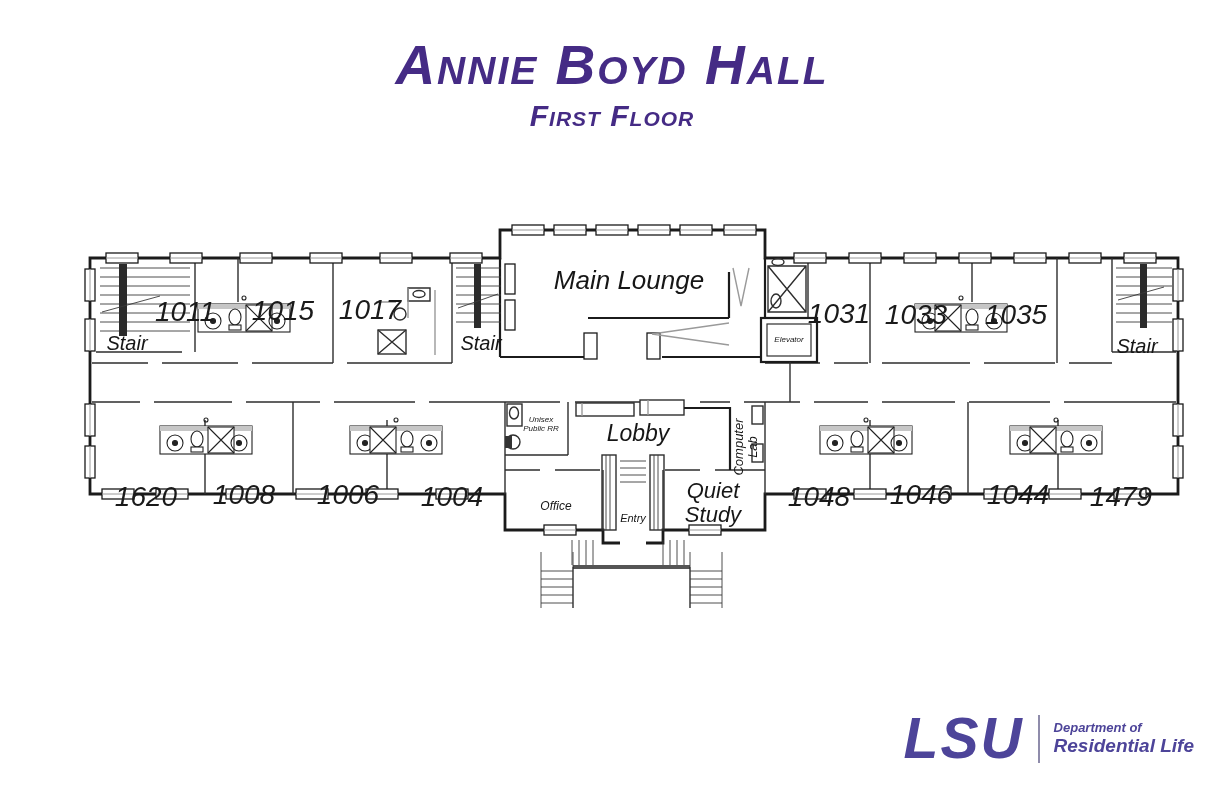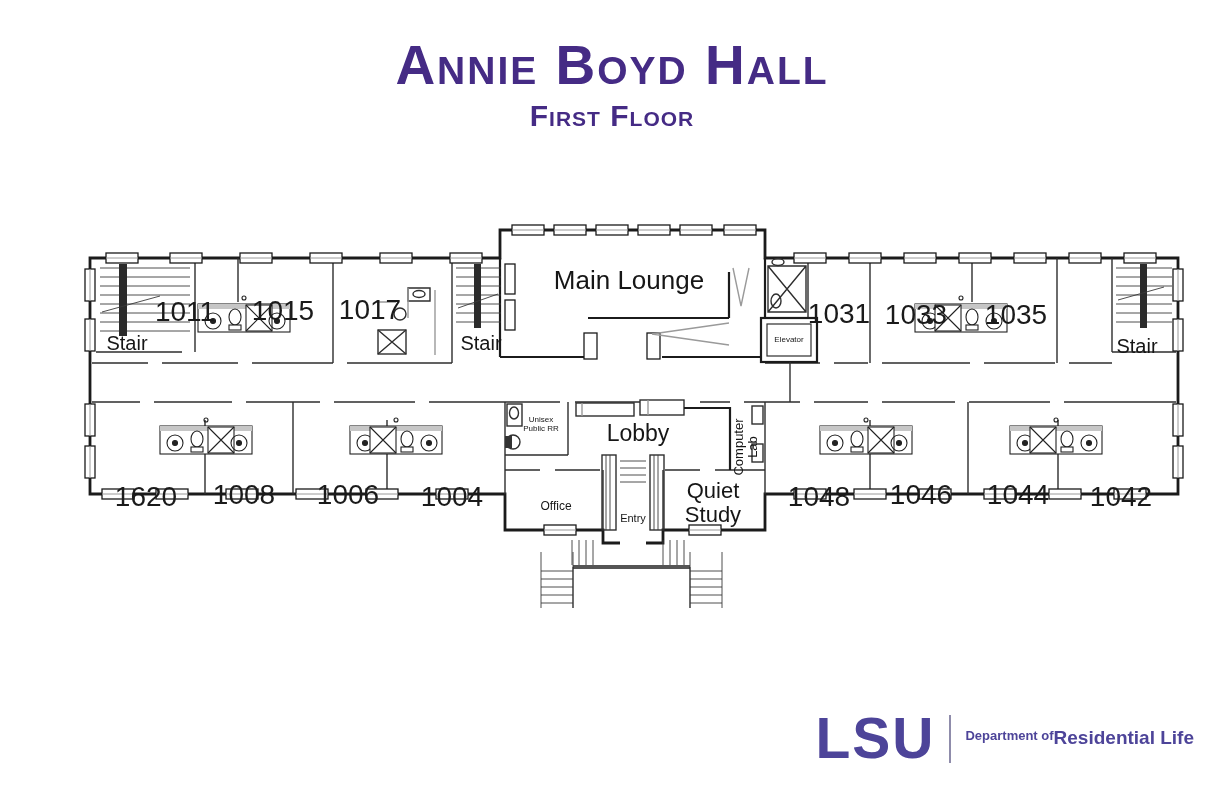--- a/index.html
+++ b/index.html
@@ -1,17 +1,17 @@
 <!DOCTYPE html>
 <html><head>
 <meta charset="utf-8">
 <style>
   html,body{margin:0;padding:0;background:#fff;}
   .page{position:relative;width:1224px;height:784px;background:#ffffff;overflow:hidden;
-        font-family:"Liberation Sans",sans-serif;}
+        font-family:"Liberation Sans",sans-serif;font-style:italic;}
   
   .title{position:absolute;left:0;width:100%;top:38px;text-align:center;
          font-variant:small-caps;font-weight:bold;font-size:55px;letter-spacing:2px;
          color:#452B85;line-height:1;}
   .subtitle{position:absolute;left:0;width:100%;top:101px;text-align:center;
          font-variant:small-caps;font-weight:bold;font-size:30px;letter-spacing:1px;
          color:#452B85;line-height:1;}
   
   .lbl{position:absolute;transform:translate(-50%,-50%);color:#161616;
        text-align:center;line-height:1.1;white-space:nowrap;}
@@ -30,21 +30,21 @@
   .w3{stroke:#1b1b1b;stroke-width:2.8;fill:none}
   .w2{stroke:#1b1b1b;stroke-width:2.2;fill:none}
   .w1{stroke:#2e2e2e;stroke-width:1.4;fill:none}
   .wt{stroke:#3a3a3a;stroke-width:0.9;fill:none}
   .wg{stroke:#9a9a9a;stroke-width:1.4;fill:none}
   .wthick-gray{stroke:#555;stroke-width:4;fill:none}
   
   .footer{position:absolute;right:30px;top:710px;display:flex;align-items:center;gap:14px;}
   .lsu{font-size:57px;font-weight:bold;color:#4D4499;letter-spacing:2px;line-height:1;text-align:right;}
   .fdiv{width:2px;height:48px;background:#8f8cab;}
-  .dept{display:flex;justify-content:center;}
+  .dept{display:flex;flex-direction:column;justify-content:center;}
   .dept-prefix{font-size:13px;font-weight:bold;color:#4D4499;line-height:1.2;}
   .dept-name{font-size:19px;font-weight:bold;color:#4D4499;line-height:1.1;}
 </style>
 </head>
 <body>
 
 <div class="page">
 
   <div class="title">Annie Boyd Hall</div>
   <div class="subtitle">First Floor</div>
@@ -232,21 +232,21 @@
   <div class="lbl room" style="left:452px;top:469px">1004</div>
   <div class="lbl rr" style="left:541px;top:425px">Unisex Public RR</div>
   <div class="lbl lobby" style="left:638px;top:434px">Lobby</div>
   <div class="lbl clab" style="left:746px;top:447px">Computer Lab</div>
   <div class="lbl office" style="left:556px;top:507px">Office</div>
   <div class="lbl entry" style="left:633px;top:518px">Entry</div>
   <div class="lbl qstudy" style="left:713px;top:503px">Quiet Study</div>
   <div class="lbl room" style="left:819px;top:469px">1048</div>
   <div class="lbl room" style="left:921px;top:467px">1046</div>
   <div class="lbl room" style="left:1018px;top:467px">1044</div>
-  <div class="lbl room" style="left:1121px;top:469px">1042</div>
+  <div class="lbl room" style="left:1121px;top:469px">1479</div>
 
   <div class="footer">
     <div class="lsu">LSU</div>
     <div class="fdiv"></div>
     <div class="dept">
       <div class="dept-prefix">Department of</div>
       <div class="dept-name">Residential Life</div>
     </div>
   </div>
 

